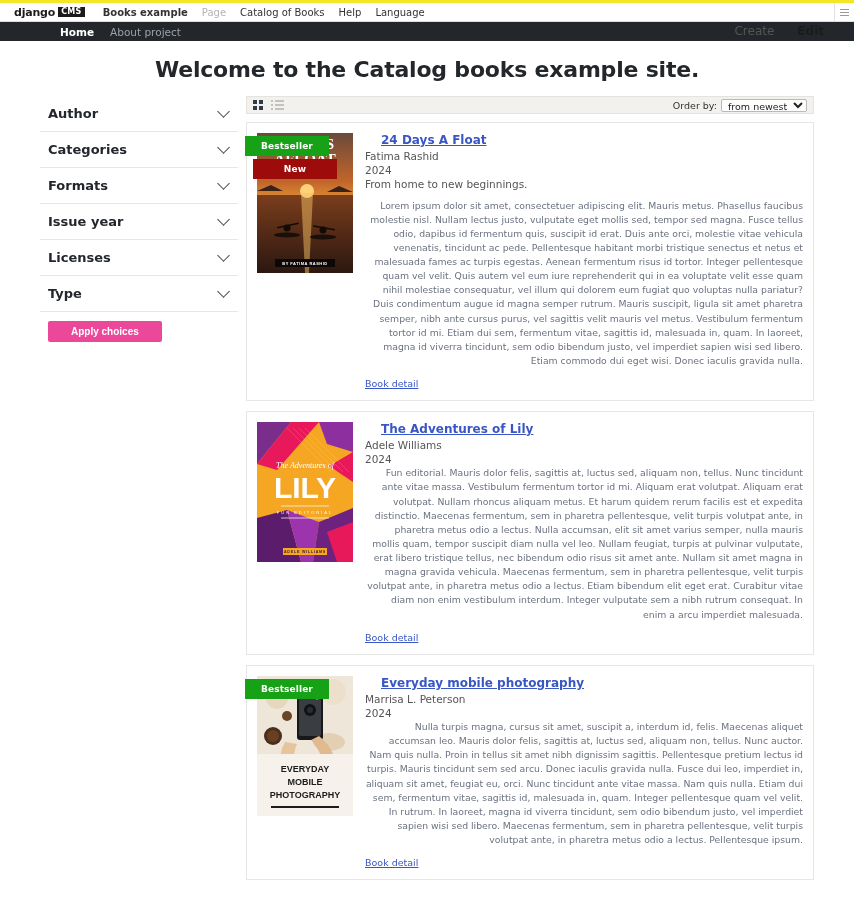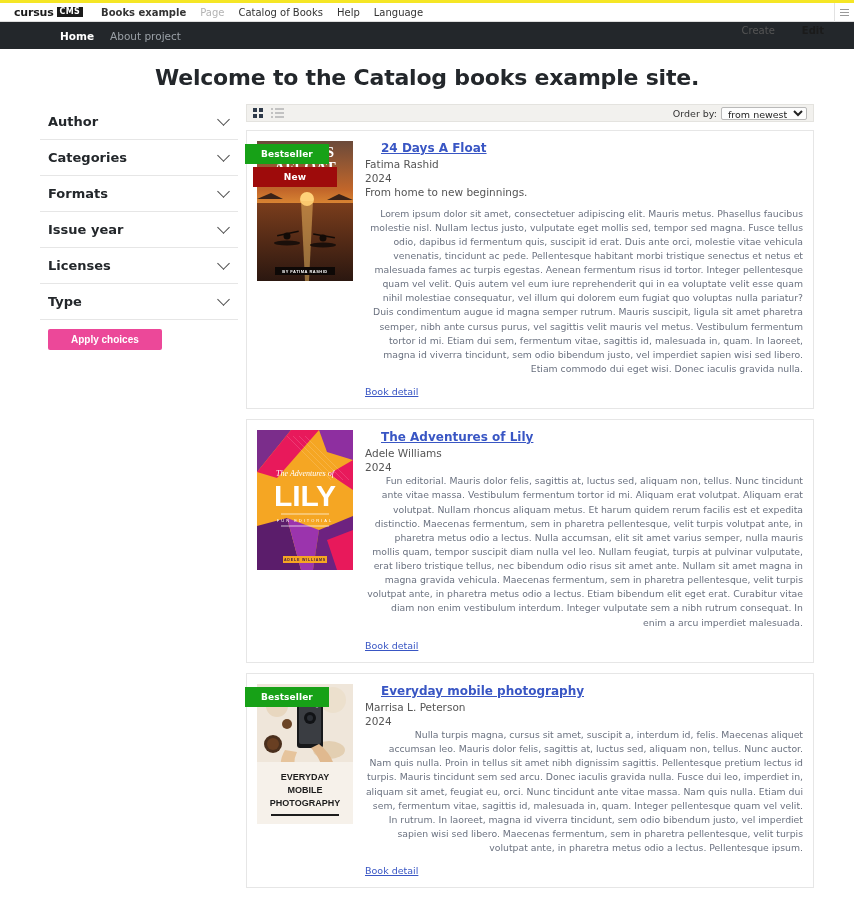--- a/index.html
+++ b/index.html
@@ -23,31 +23,31 @@
   .cms-logo .cms-badge {
     background:#1b1b1b; color:#fff; font-size:8px; font-weight:700;
     padding:1px 3px; margin-left:3px; letter-spacing:0.3px; line-height:1;
   }
   .cms-menu { display:flex; align-items:center; margin-left:18px; gap:14px; }
   .cms-menu-item { font-size:10px; color:#333; cursor:default; }
   .cms-menu-item.strong { font-weight:700; }
   .cms-menu-item.dim { color:#b3b3b3; }
   .cms-toolbar-right { margin-left:auto; display:flex; align-items:stretch; height:19px; }
   .cms-btn {
-    font-size:10px; display:flex; align-items:center; padding:0 10px;
-    border-left:7px solid #22c55e; color:#555; background:#fff;margin-top:28px;
+    font-size:12px; display:flex; align-items:center; padding:0 10px;
+    border-left:3px solid #22c55e; color:#555; background:#fff;margin-top:28px;
   }
   .cms-btn.edit { background:#f5e625; color:#1b1b1b; font-weight:600; }
   .cms-burger { width:20px; border-left:1px solid #e2e2e2; display:flex; flex-direction:column;
                 justify-content:center; align-items:center; gap:2px; }
   .cms-burger i { display:block; width:9px; height:1px; background:#9a9a9a; }
 
   
   .site-nav {
-    height:27px; background:#23272b; display:flex; align-items:center;
+    height:19px; background:#23272b; display:flex; align-items:center;
     padding-left:60px; gap:16px;
   }
   .nav-link { font-size:10.5px; color:#9aa0a6; text-decoration:none; }
   .nav-link.active { color:#ffffff; font-weight:700; }
 
   
   .page-title {
     text-align:center; font-size:22px; font-weight:600; color:#23272b;
     padding:16px 0 14px 0; letter-spacing:-0.2px;
   }
@@ -118,21 +118,21 @@
   .book-detail-link {
     font-size:9.5px; color:#3956c4; text-decoration:underline; cursor:pointer; display:inline-block;
   }
 </style>
 </head>
 <body>
 
 <div class="cms-toolbar-top"></div>
 <div class="cms-toolbar">
   <div class="cms-logo">
-    <span>cursus</span>
+    <span>django</span>
     <span class="cms-badge">CMS</span>
   </div>
   <div class="cms-menu">
     <span class="cms-menu-item strong">Books example</span>
     <span class="cms-menu-item dim">Page</span>
     <span class="cms-menu-item">Catalog of Books</span>
     <span class="cms-menu-item">Help</span>
     <span class="cms-menu-item">Language</span>
   </div>
   <div class="cms-toolbar-right">

